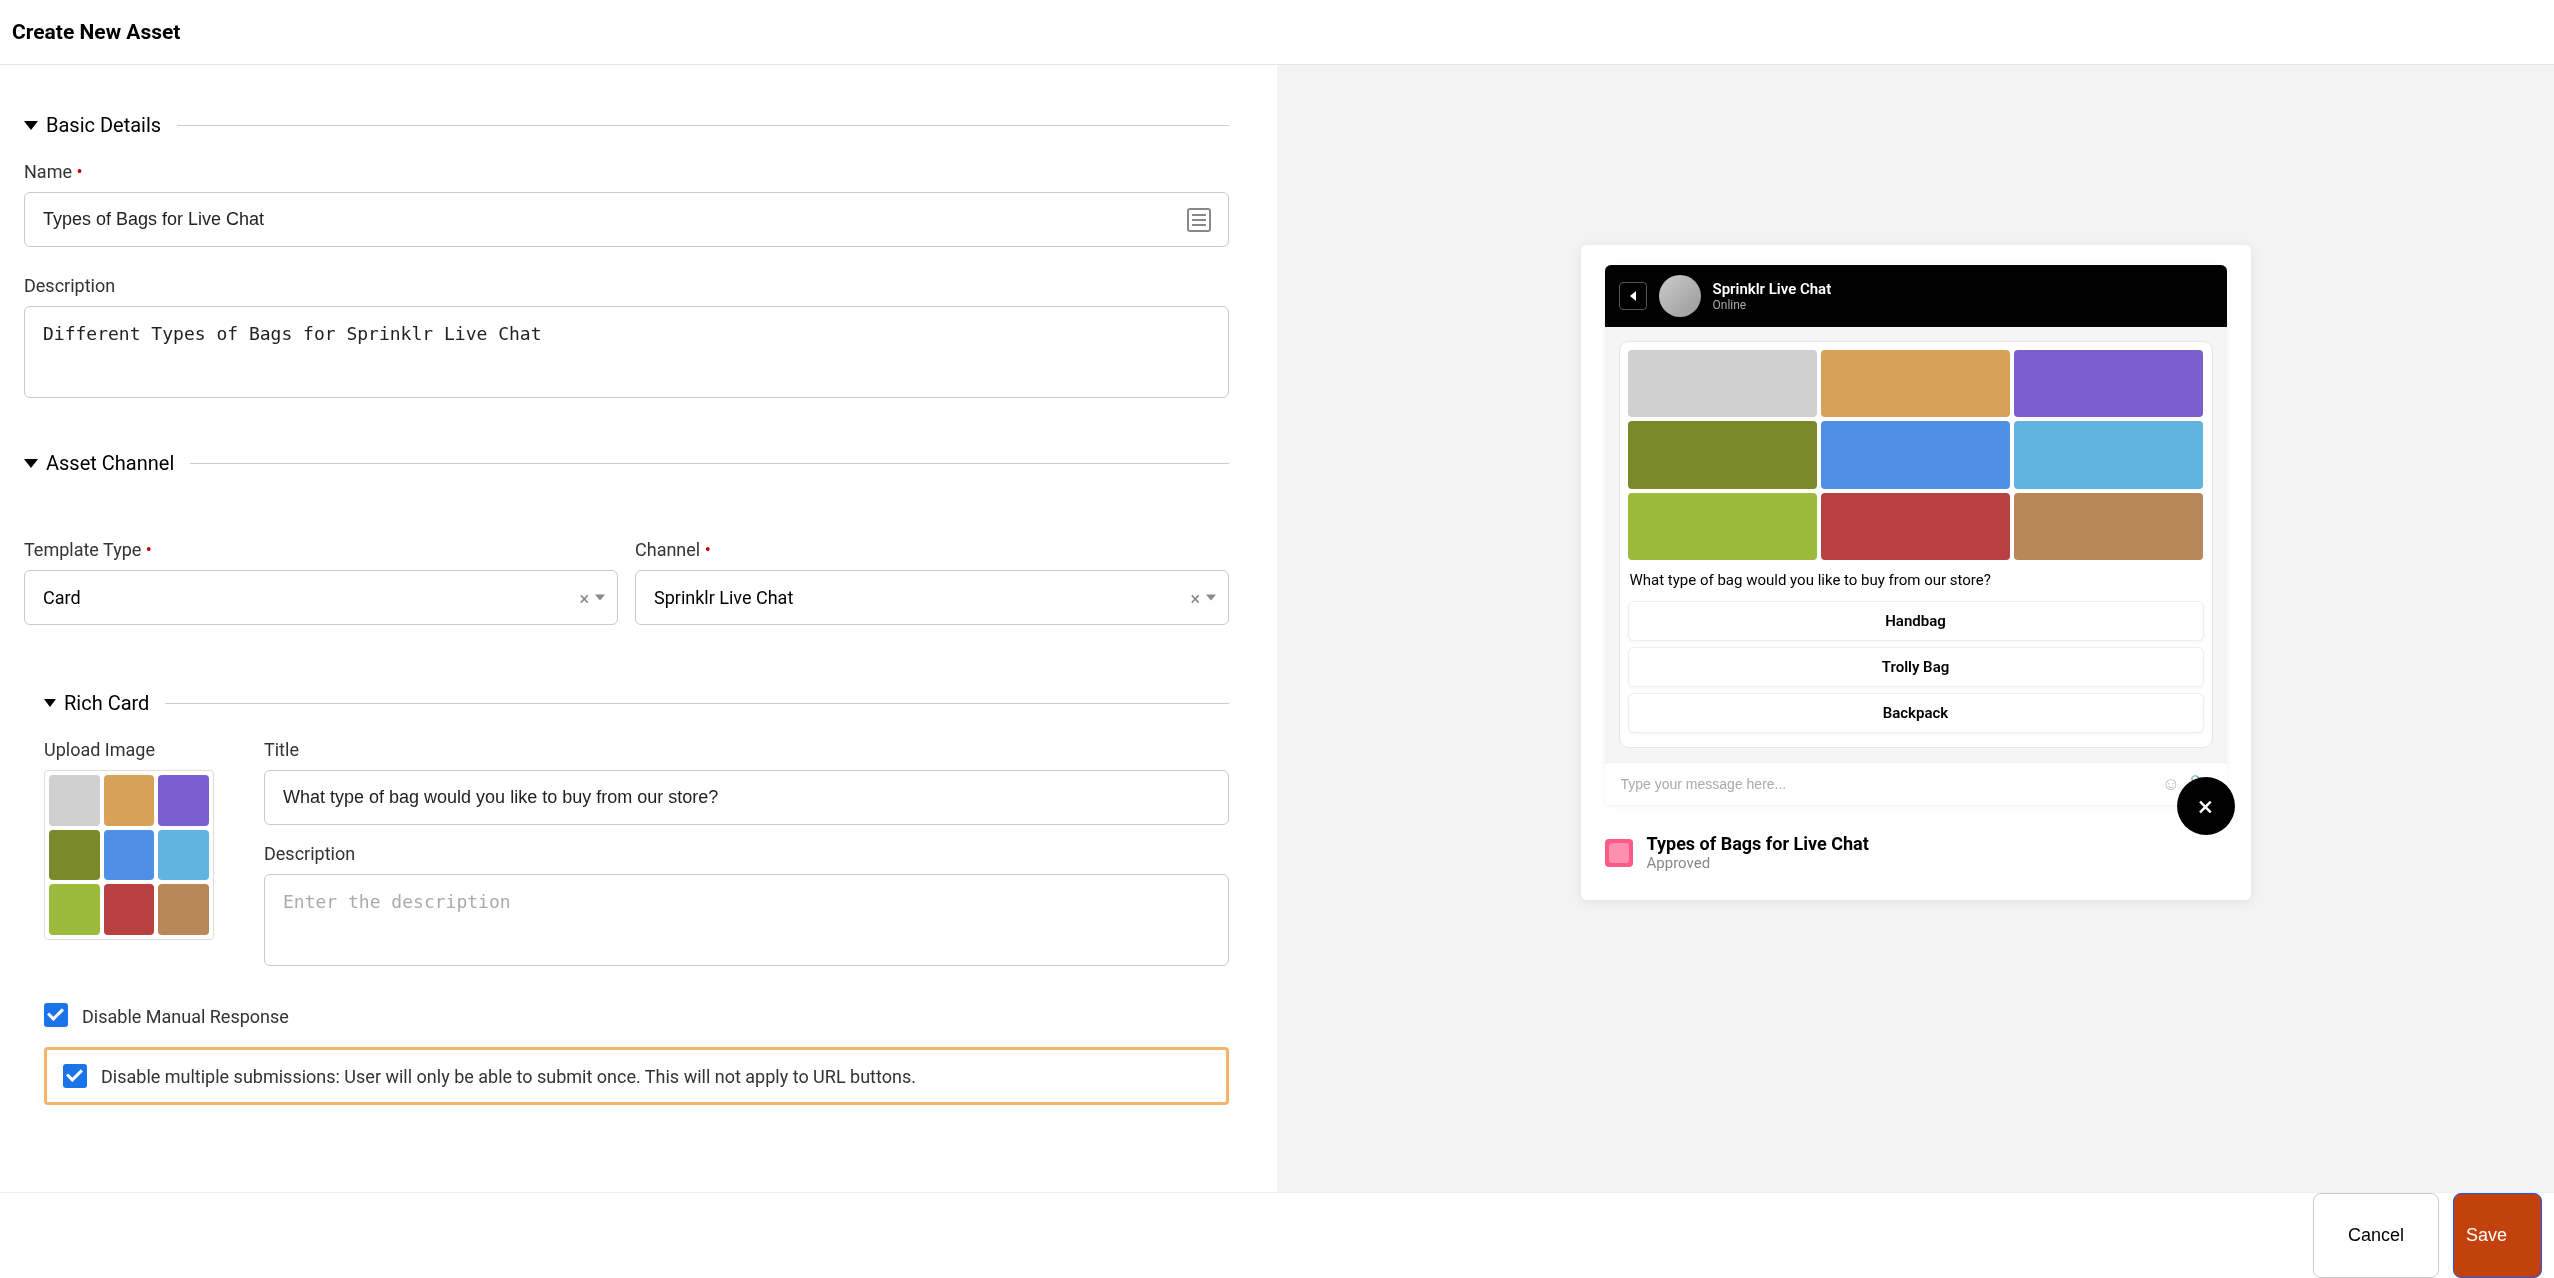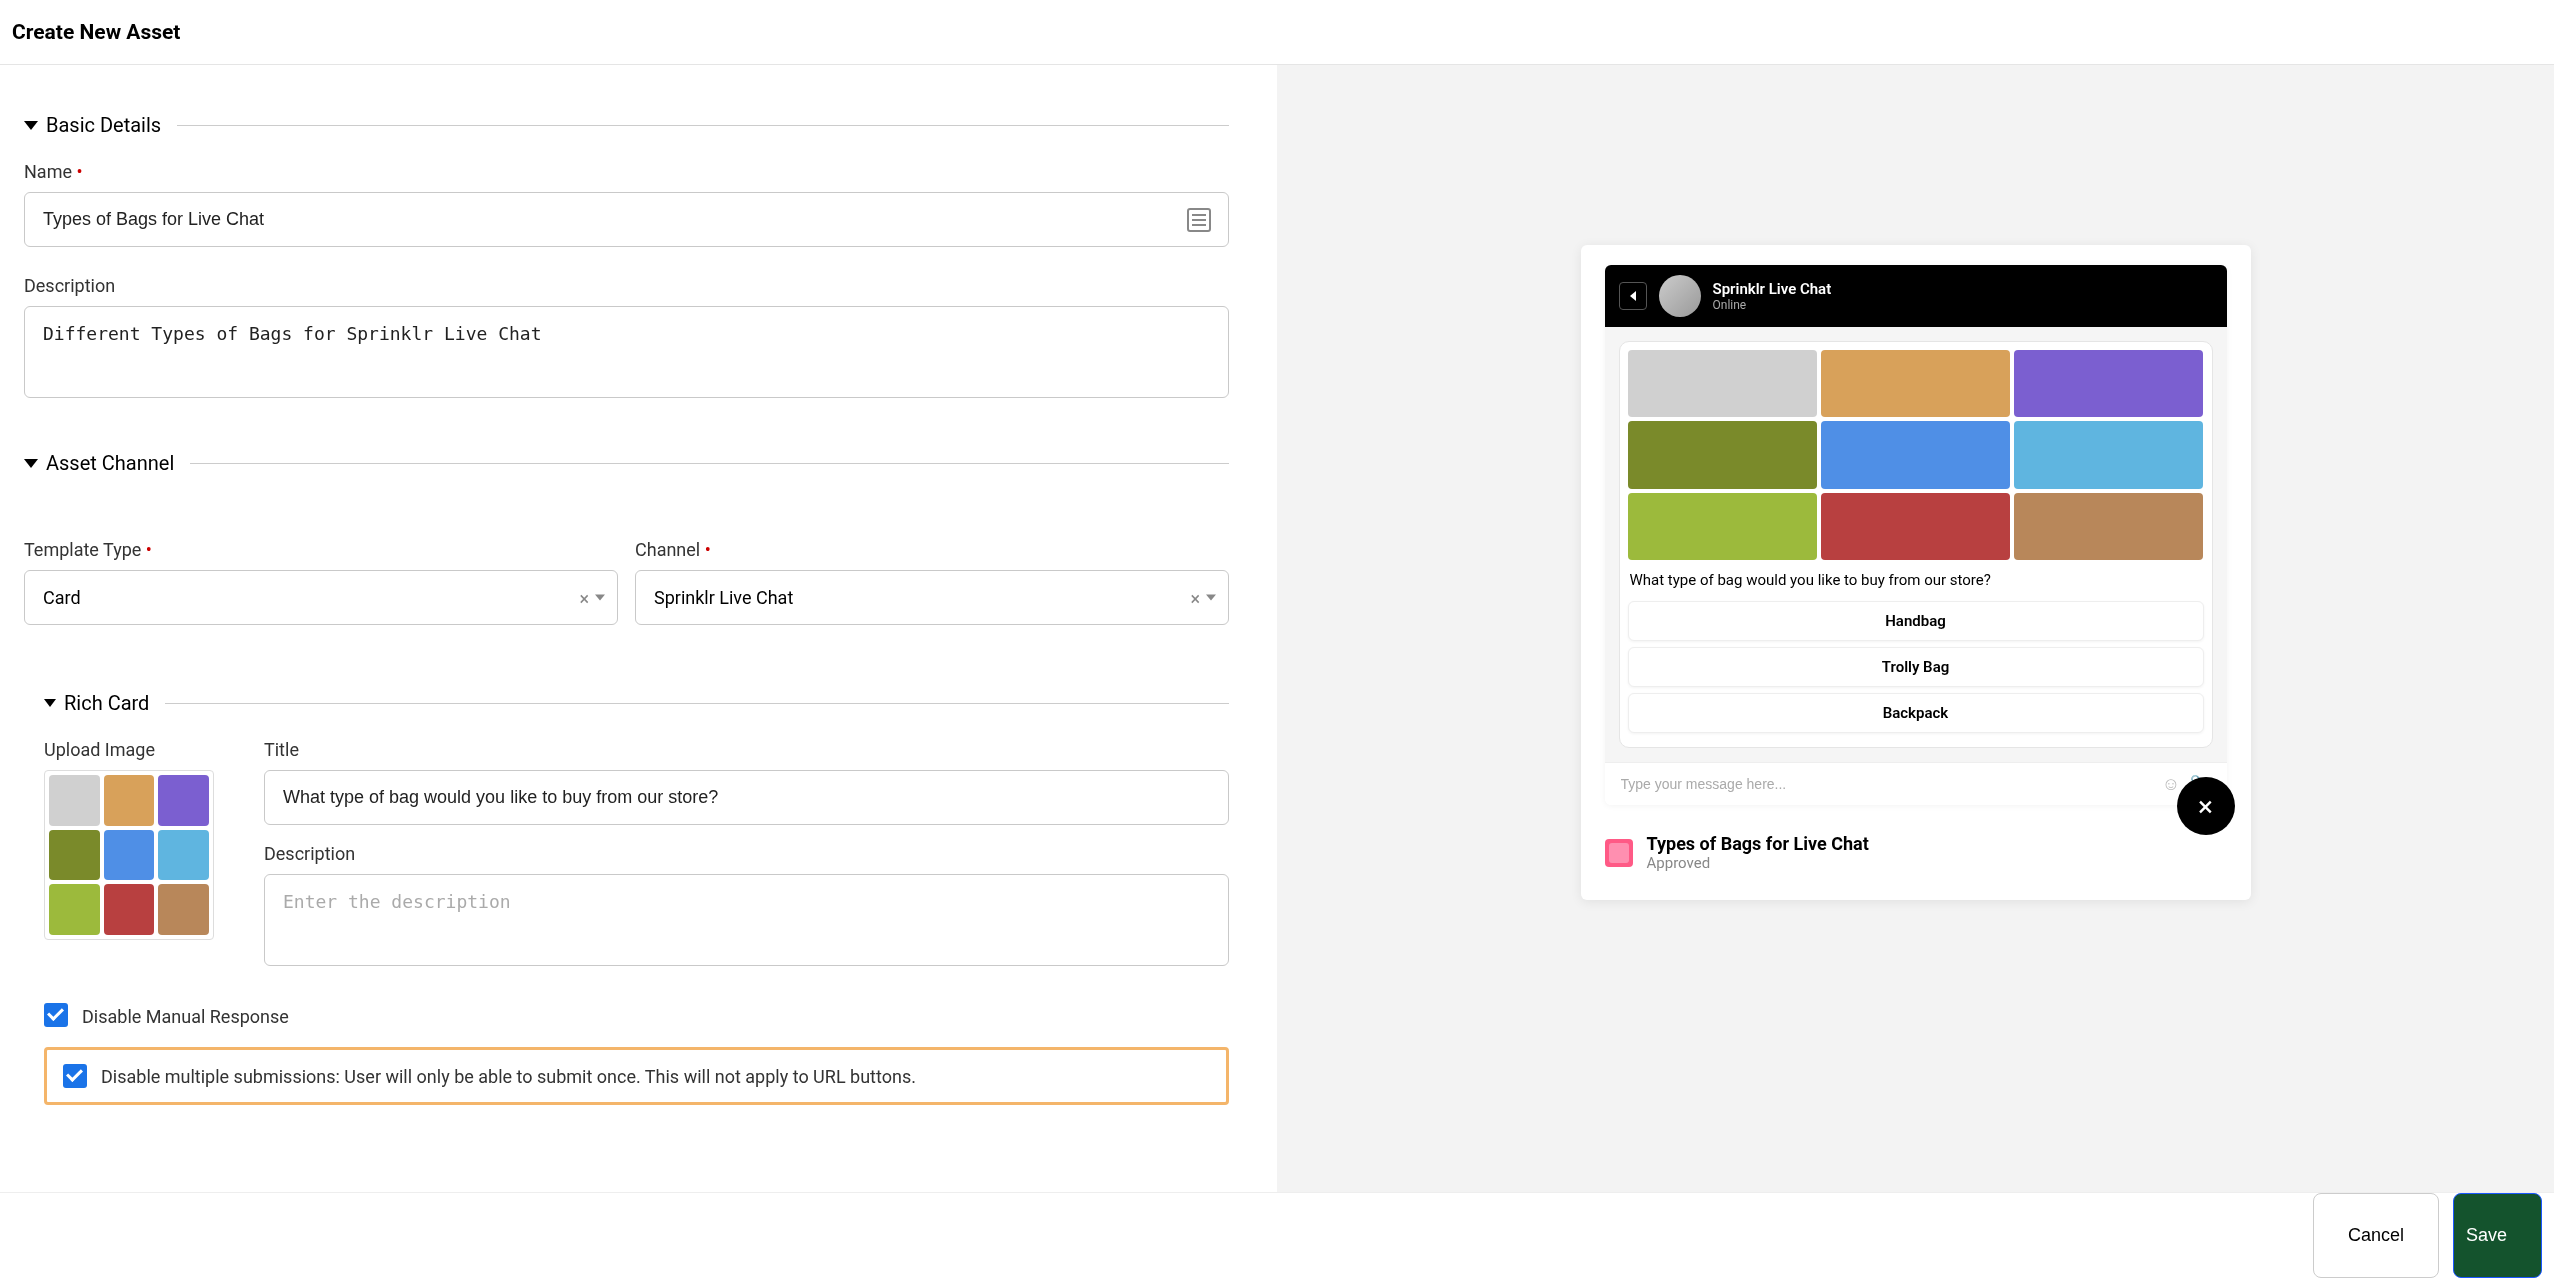--- a/index.html
+++ b/index.html
@@ -55,21 +55,21 @@
   .chat-input input { flex:1; border:none; outline:none; font-size:14px; color:#999; background:transparent; }
   .fab { position:absolute; right:-8px; bottom:-30px; width:58px; height:58px; border-radius:50%; background:#000; display:flex; align-items:center; justify-content:center; cursor:pointer; color:#fff; font-size:28px; }
   .asset-footer { display:flex; align-items:center; gap:14px; padding:28px 24px 8px 24px; }
   .asset-icon { width:28px; height:28px; background:#ff5a86; border-radius:4px; position:relative; }
   .asset-icon::after { content:""; position:absolute; inset:4px; background:#ff8fb0; border-radius:3px; }
   .asset-title { font-size:18px; font-weight:700; }
   .asset-status { font-size:15px; color:#888; }
   
   .footer-bar { position:fixed; bottom:0; left:0; right:0; height:86px; background:#fff; border-top:1px solid #eee; display:flex; justify-content:flex-end; gap:14px; padding:0 12px; }
   .btn { padding:14px 34px; border-radius:8px; font-size:18px; cursor:pointer; border:1px solid #ccc; background:#fff; }
-  .btn.primary { background:#14532d; color:#fff; border-color:#1a57ff;padding-left:12px; }
+  .btn.primary { background:#c2410c; color:#fff; border-color:#1a57ff;padding-left:12px; }
   ::placeholder { color:#aaa; }
 </style>
 </head>
 <body>
 
 <div class="header-bar">
   <div class="header-title">Create New Asset</div>
 </div>
 
 <div class="content">

